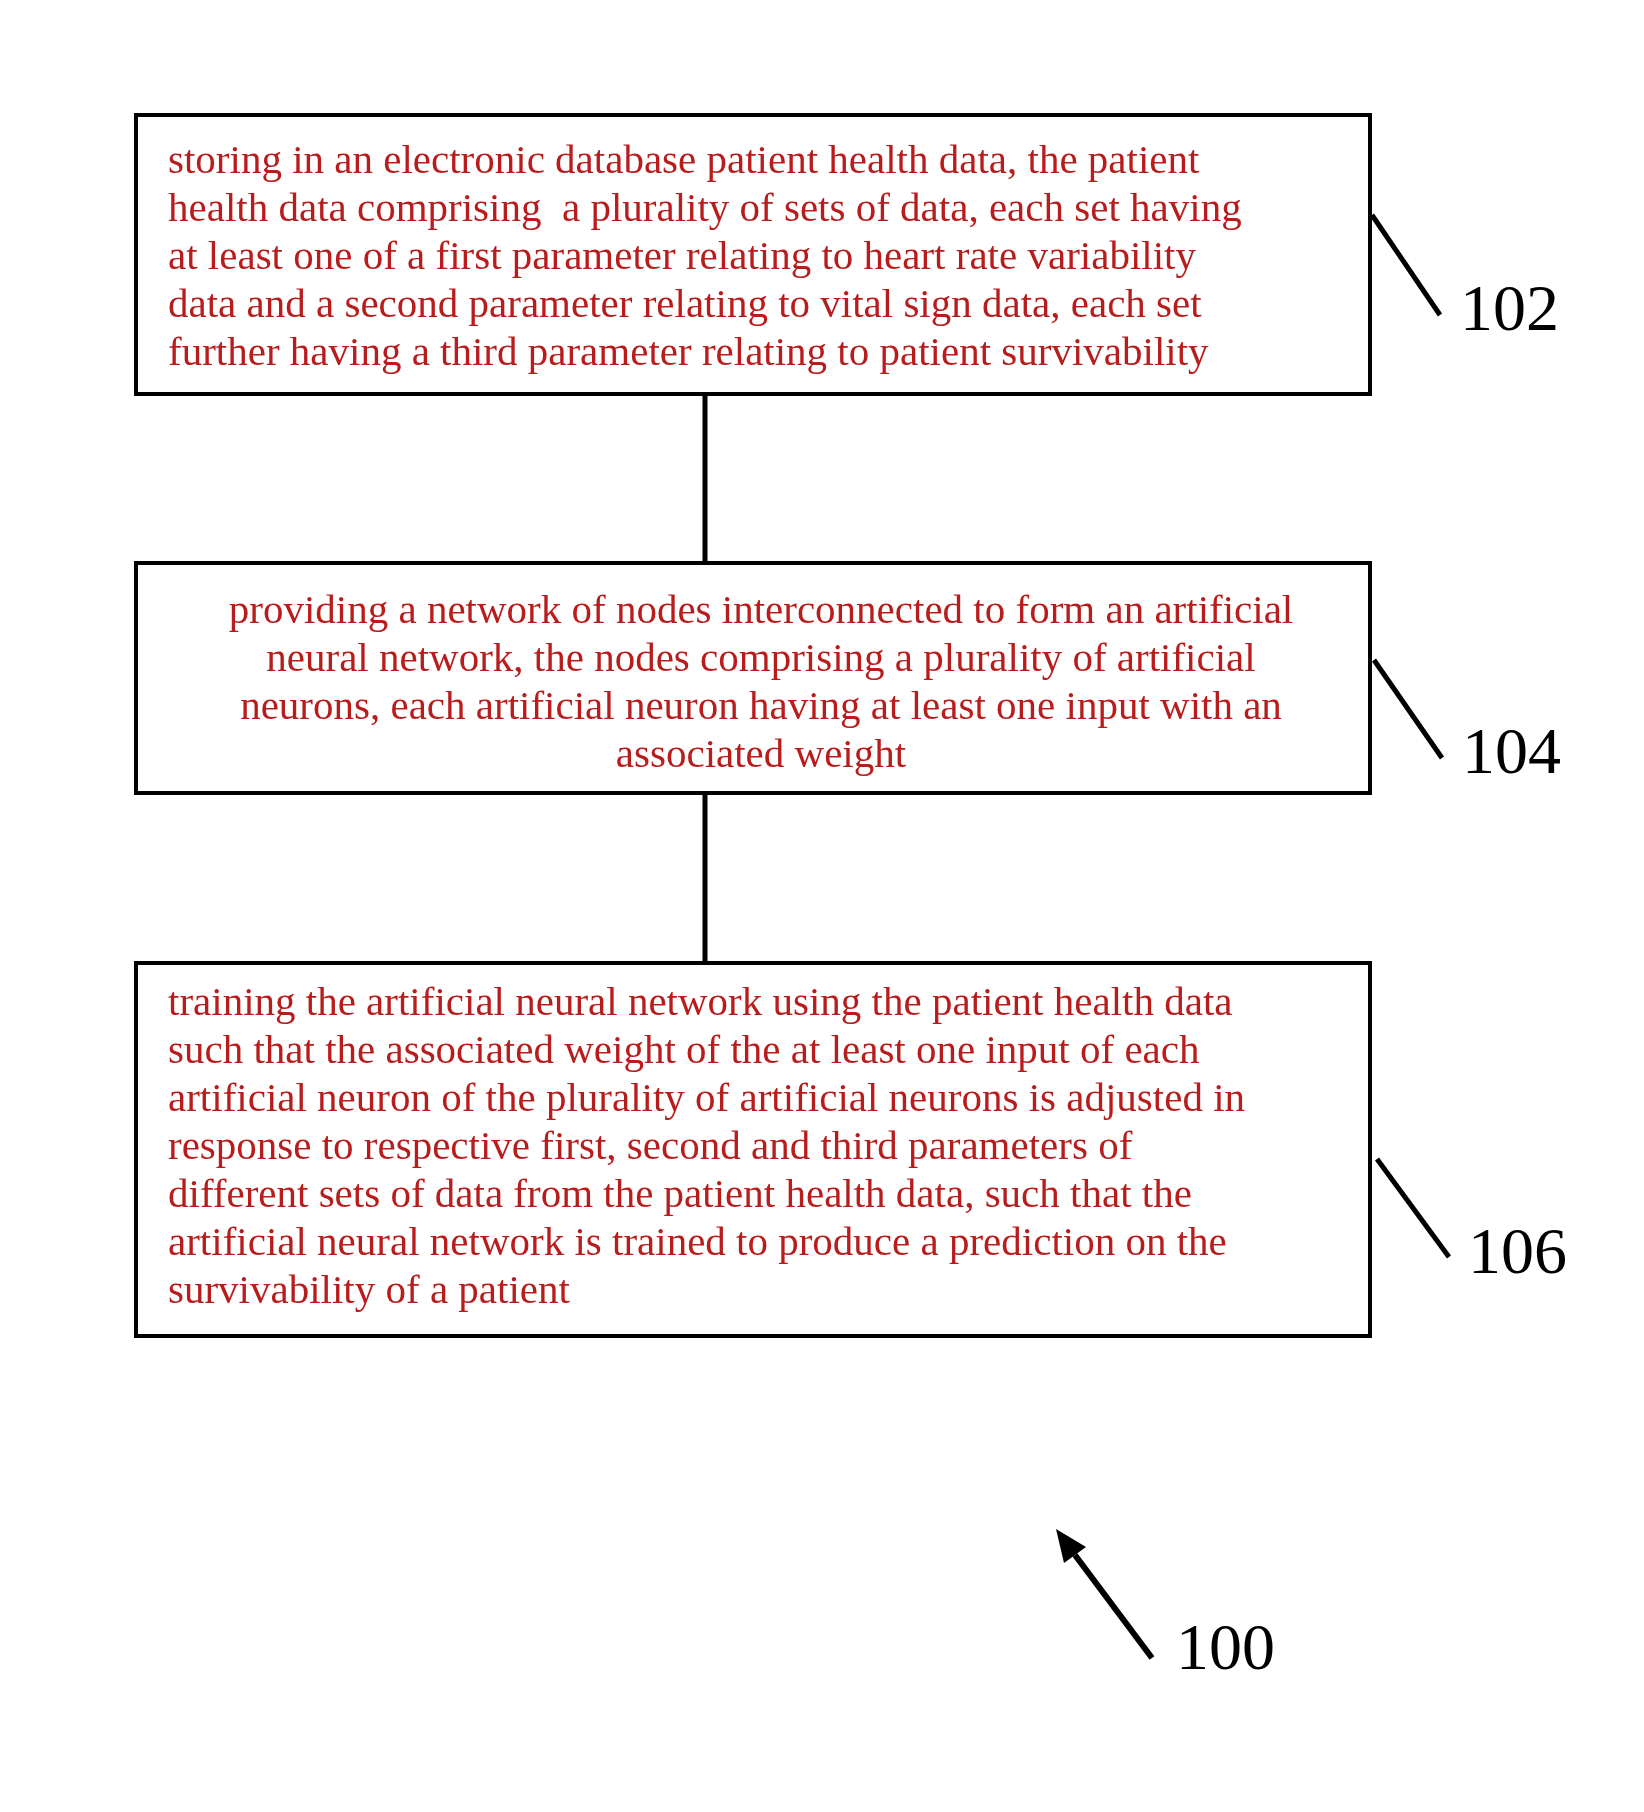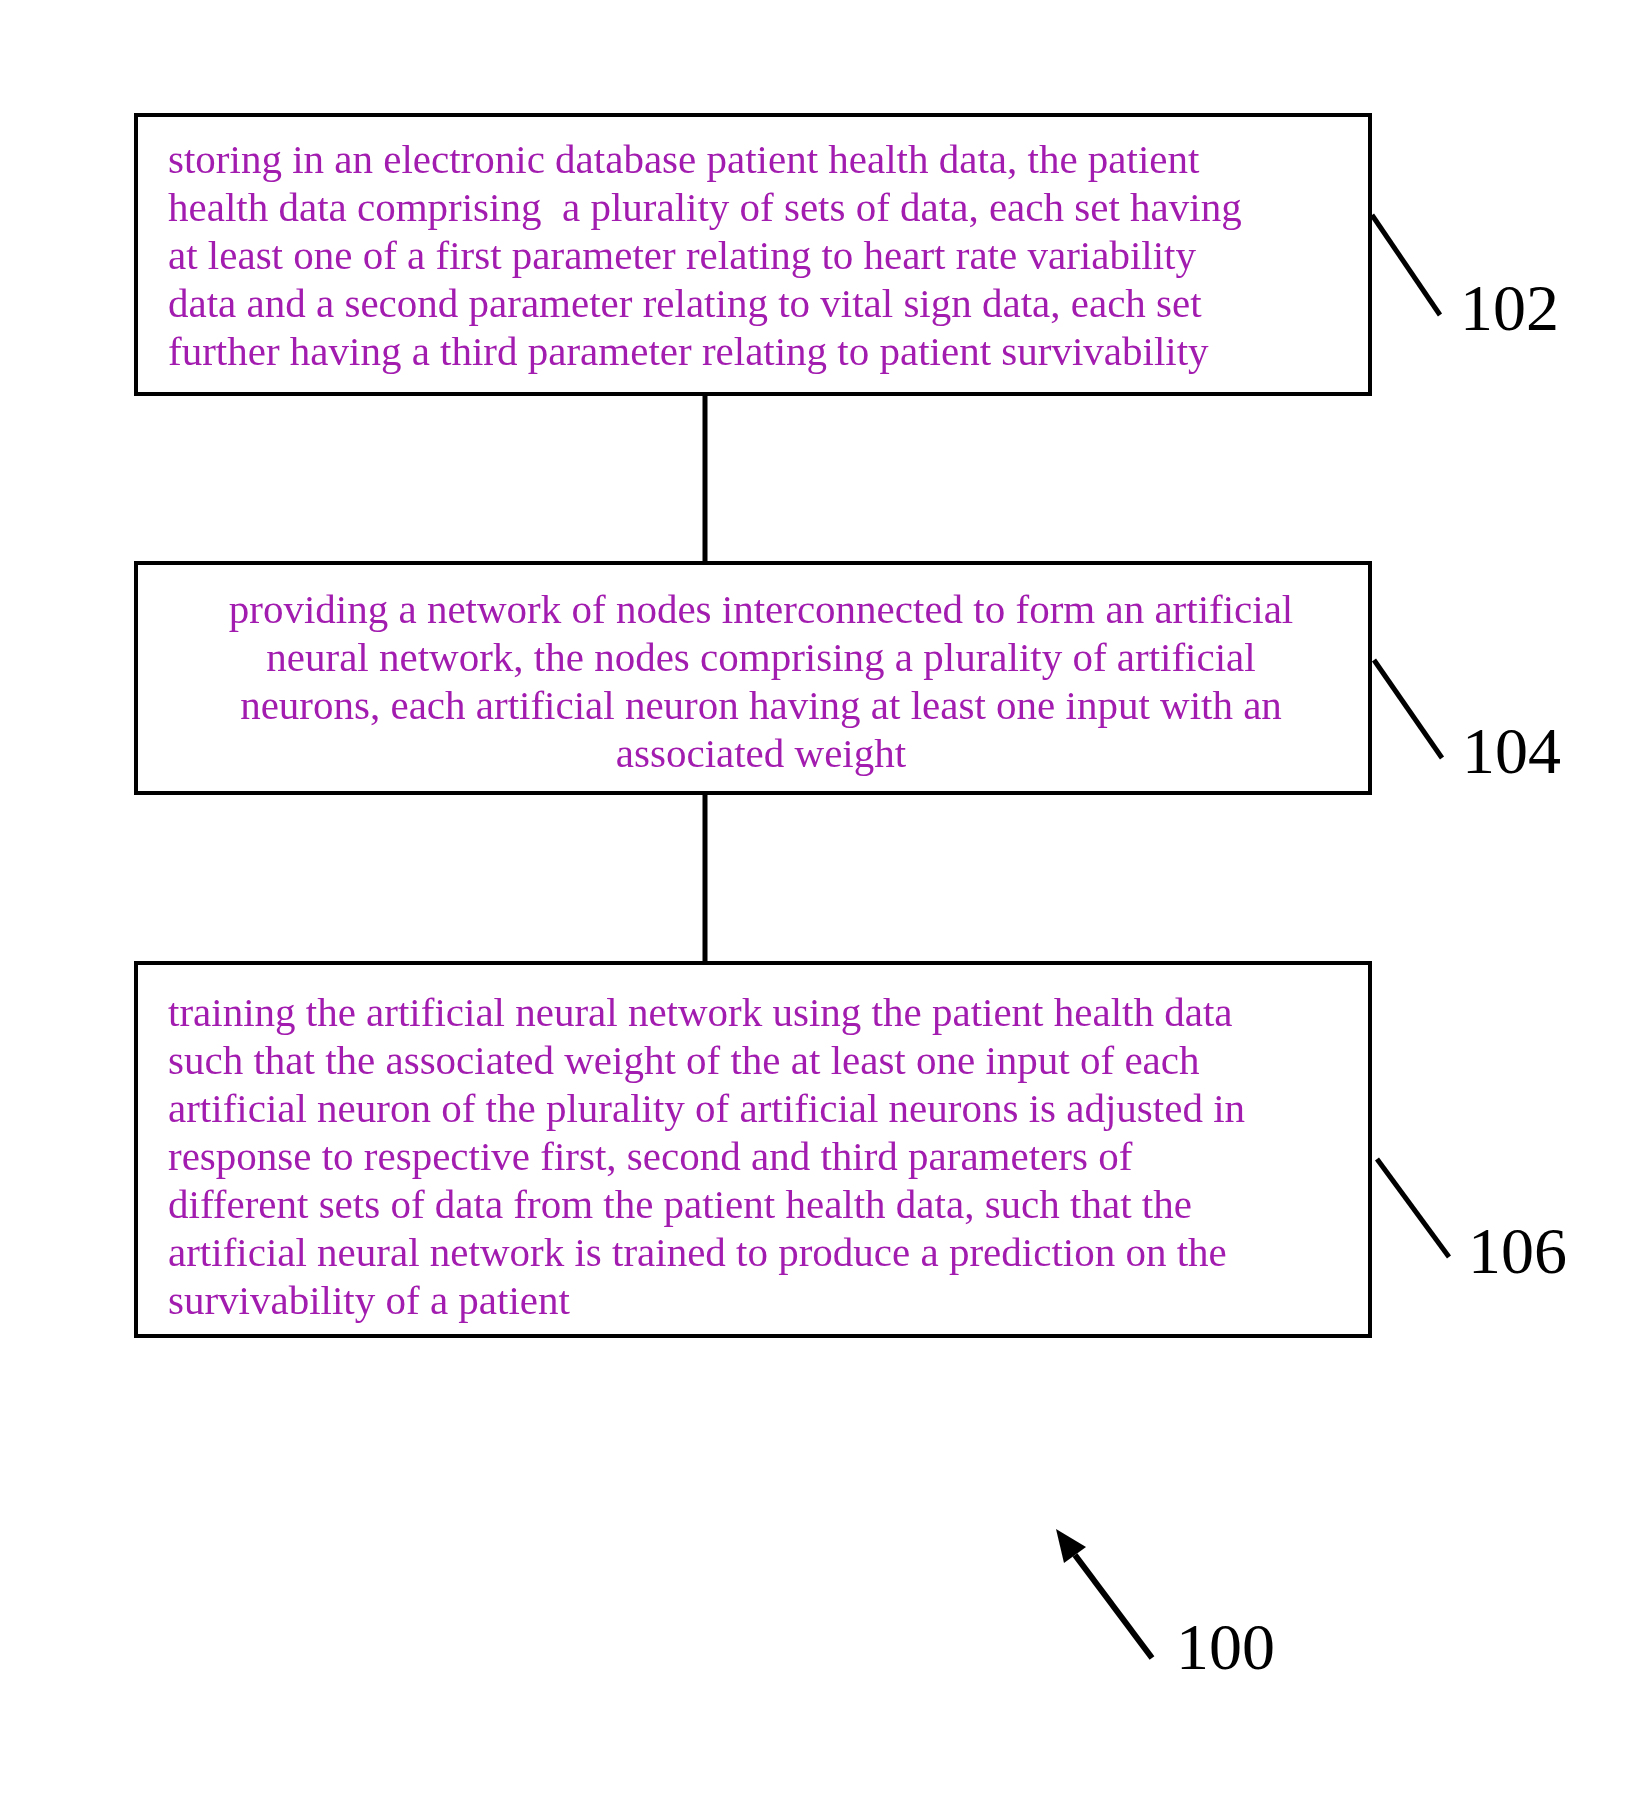--- a/index.html
+++ b/index.html
@@ -35,25 +35,25 @@
   .step-box.b1 { top: 113px;  height: 283px; }
   .step-box.b2 { top: 561px;  height: 234px; text-align: center; }
   .step-box.b3 { top: 961px;  height: 377px; }
   .step-text {
     position: absolute;
     left: 30px;
     right: 14px;
     font-size: 41px;
     line-height: 48px;
     white-space: pre-wrap;
-    color: #a21caf;
+    color: #b91c1c;
   }
   .b1 .step-text { top: 18px; }
   .b2 .step-text { top: 20px; }
-  .b3 .step-text { top: 23px; }
+  .b3 .step-text { top: 12px; }
   .ref-label {
     position: absolute;
     font-size: 66px;
     line-height: 50px;
     color: #000000;
     white-space: nowrap;
   }
   .ref-102 { left: 1460px; top: 283px; }
   .ref-104 { left: 1462px; top: 726px; }
   .ref-106 { left: 1468px; top: 1226px; }

